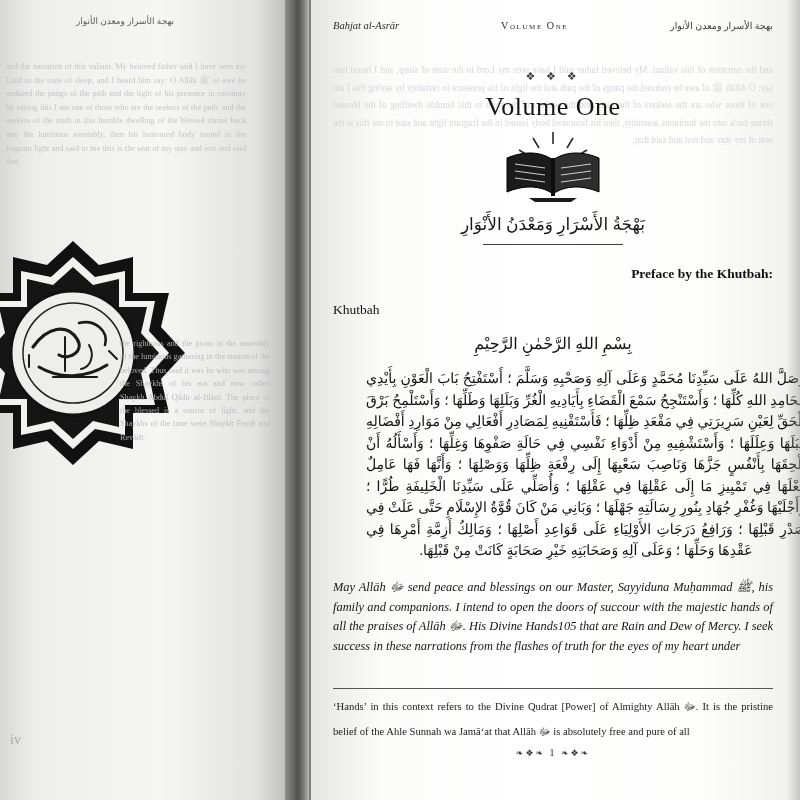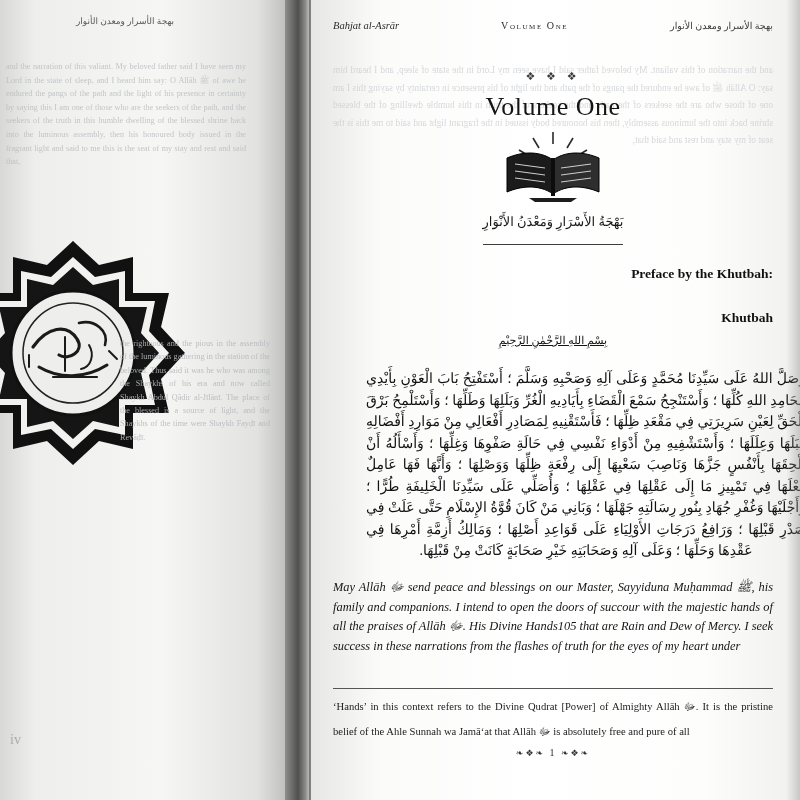--- a/index.html
+++ b/index.html
@@ -155,55 +155,53 @@
     position: absolute;
     top: 130px; left: 0; width: 440px;
     text-align: center;
   }
 
   .arabic-title {
     position: absolute;
     top: 214px; left: 0; width: 440px;
     text-align: center;
     direction: rtl;
-    font-size: 13px;
+    font-size: 17px;
     color: #171717;
   }
   .title-rule {
     position: absolute;
     top: 244px; left: 150px;
     width: 140px; height: 1px;
     background: #3d3d3d;
   }
 
   .preface-head {
     position: absolute;
     top: 266px; left: 0; width: 440px;
     text-align: right;
     font-weight: bold;
     font-size: 13.5px;
     color: #111;
   }
   .khutbah-head {
     position: absolute;
-    top: 310px; left: 0; width: 440px;
-    text-align: right;
-    font-weight: bold;
+    top: 302px; left: 0; width: 440px;
+    font-weight: normal;
     font-size: 13.5px;
     color: #111;
   }
 
   .basmala {
     position: absolute;
     top: 334px; left: 0; width: 440px;
     text-align: center;
     direction: rtl;
-    font-size: 11px;
+    font-size: 16px;
     color: #141414;
-    text-decoration: underline;
   }
 
   .arabic-body {
     position: absolute;
     top: 368px; left: 0; width: 440px;
     direction: rtl;
     text-align: justify;
     text-align-last: center;
     font-size: 14px;
     line-height: 21.5px;

